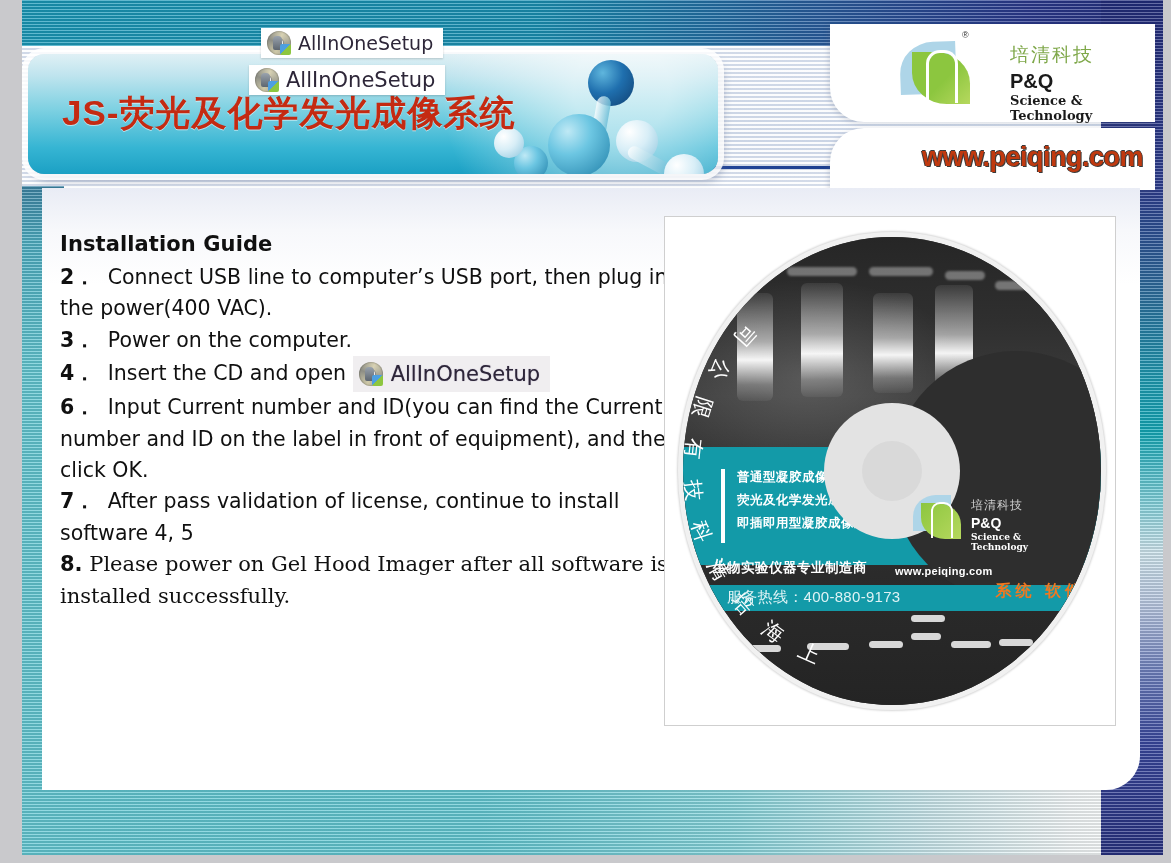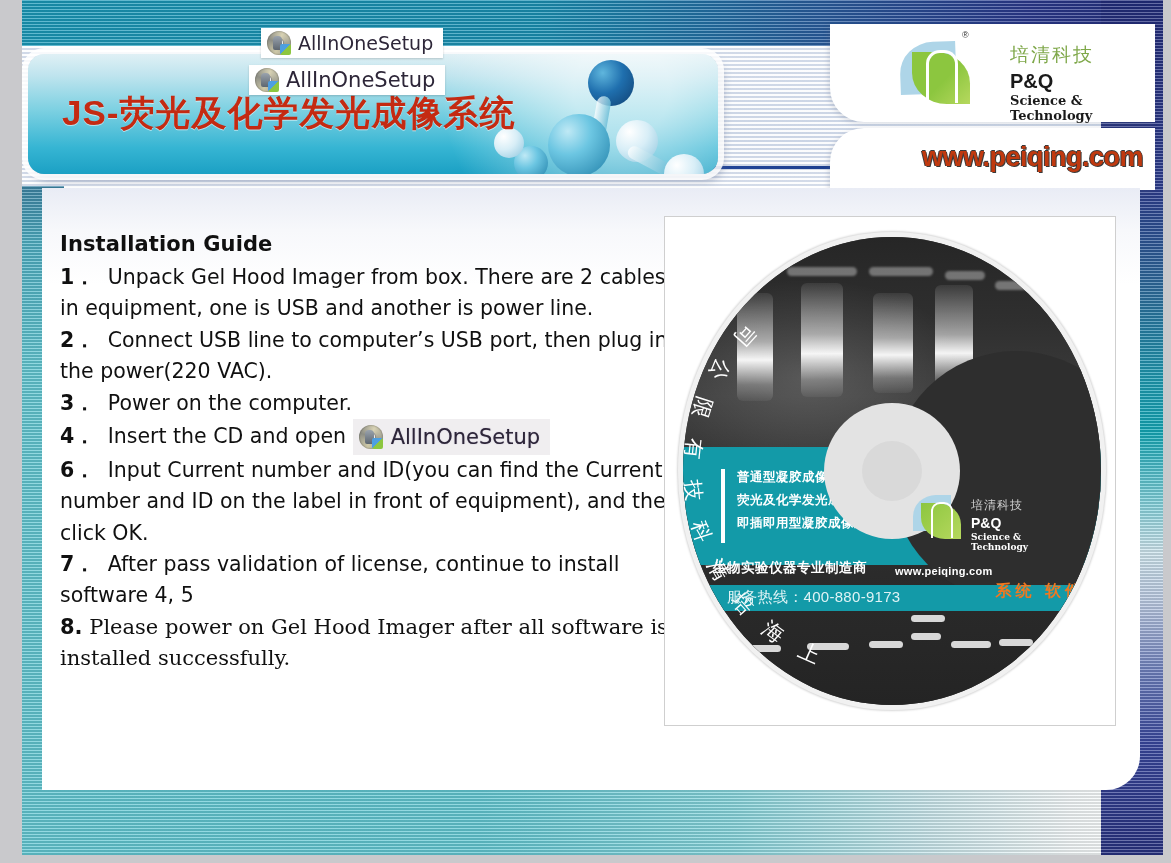--- a/index.html
+++ b/index.html
@@ -365,26 +365,23 @@
         <span class="fig"></span>
       </span>
     <span class="lbl">AllInOneSetup</span>
   </div>
 
   <div class="content-card">
 
     <div class="guide">
       <h2>Installation Guide</h2>
 
+
       <p>
-        <span class="num">1．</span><span class="gap"></span><span>Unpack Gel Hood Imager from box. There are 2 cables in equipment, one is USB and another is power line.</span>
-      </p>
-
-      <p>
-        <span class="num">2．</span><span class="gap"></span><span>Connect USB line to computer’s USB port, then plug in the power(220 VAC).</span>
+        <span class="num">2．</span><span class="gap"></span><span>Connect USB line to computer’s USB port, then plug in the power(400 VAC).</span>
       </p>
 
       <p>
         <span class="num">3．</span><span class="gap"></span><span>Power on the computer.</span>
       </p>
 
       <p>
         <span class="num">4．</span><span class="gap"></span><span>Insert the CD and open </span><span class="chip">
             <span class="cdicon">
               <span class="fig"></span>

